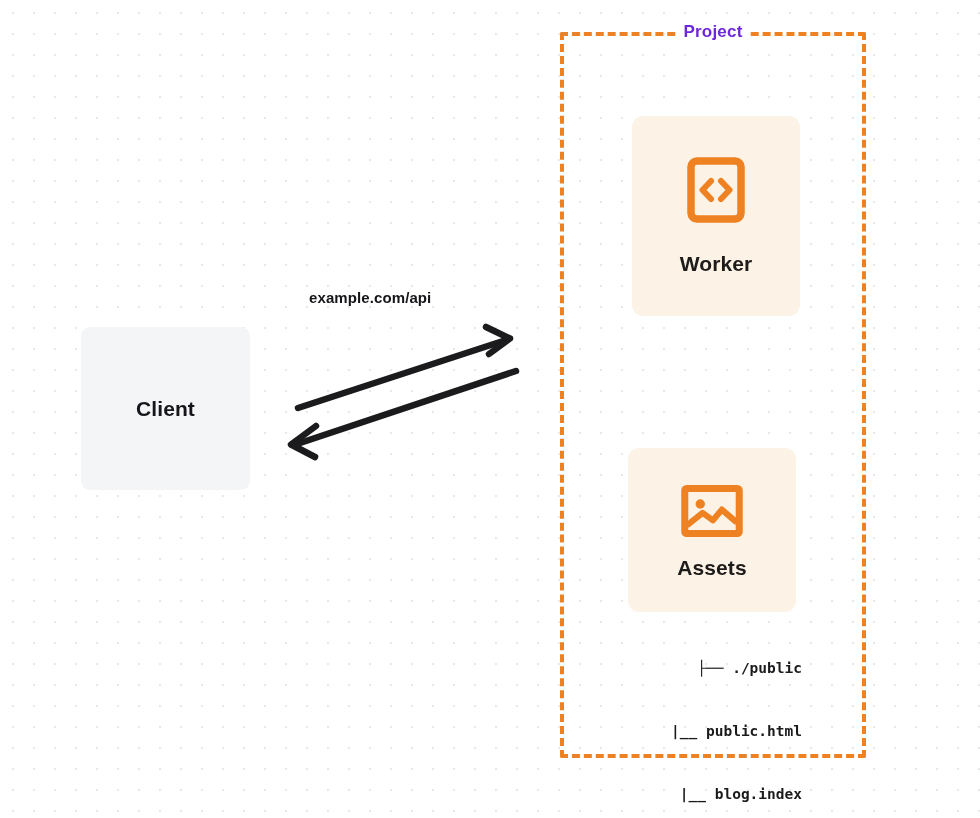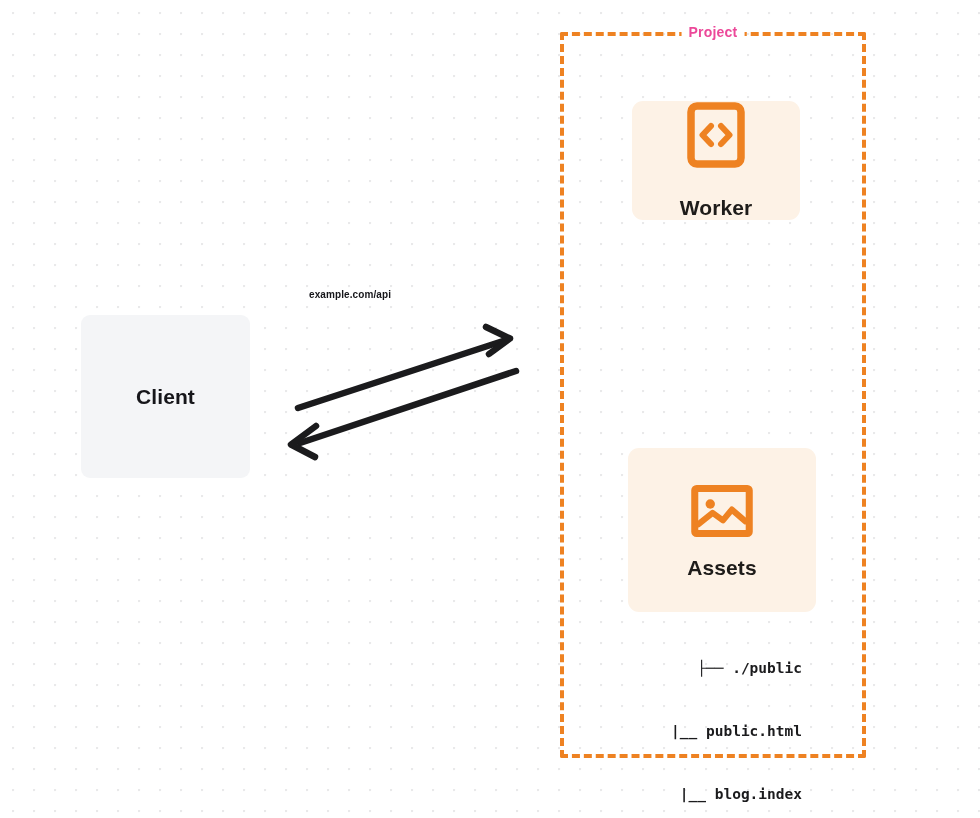--- a/index.html
+++ b/index.html
@@ -22,21 +22,21 @@
     background-color: #ffffff;
     background-image: radial-gradient(circle at 1px 1px, #e9e9ea 1.35px, transparent 1.6px);
     background-size: 21px 21px;
     background-position: 12px 12px;
   }
 
   
   #client-node {
     position: absolute;
     left: 81px;
-    top: 315px;
+    top: 327px;
     width: 169px;
     height: 163px;
     background: #f4f5f7;
     border-radius: 9px;
     display: flex;
     align-items: center;
     justify-content: center;
   }
   #client-node .node-label {
     font-size: 21px;
@@ -56,48 +56,48 @@
     border: 4px dashed #ee8222;
     border-radius: 2px;
   }
   #project-group-label {
     position: absolute;
     left: 50%;
     top: -4px;
     transform: translate(-50%, -52%);
     background: #ffffff;
     padding: 0 7px;
-    font-size: 14px;
-    font-weight: bold;
-    color: #ec4899;
+    font-size: 17px;
+    font-weight: bold;
+    color: #6d28d9;
     letter-spacing: .2px;
     white-space: nowrap;
   }
 
   
   .service-card {
     position: absolute;
     background: #fdf2e6;
     border-radius: 11px;
     display: flex;
     flex-direction: column;
     align-items: center;
     justify-content: center;
   }
   #worker-card {
     left: 632px;
-    top: 101px;
+    top: 116px;
     width: 168px;
-    height: 119px;
+    height: 200px;
     gap: 16px;
   }
   #assets-card {
     left: 628px;
     top: 448px;
-    width: 188px;
+    width: 168px;
     height: 164px;
   }
   .service-card .card-icon {
     width: 62px;
     height: 68px;
     display: flex;
     align-items: center;
     justify-content: center;
     margin-bottom: 12px;
   }
@@ -128,21 +128,21 @@
   }
   #assets-file-tree .tree-line {
     display: block;
   }
 
   
   #request-label {
     position: absolute;
     left: 309px;
     top: 289px;
-    font-size: 10px;
+    font-size: 15px;
     font-weight: bold;
     color: #16161a;
     letter-spacing: .1px;
     white-space: nowrap;
   }
 
   
   #arrows-layer {
     position: absolute;
     left: 0;

